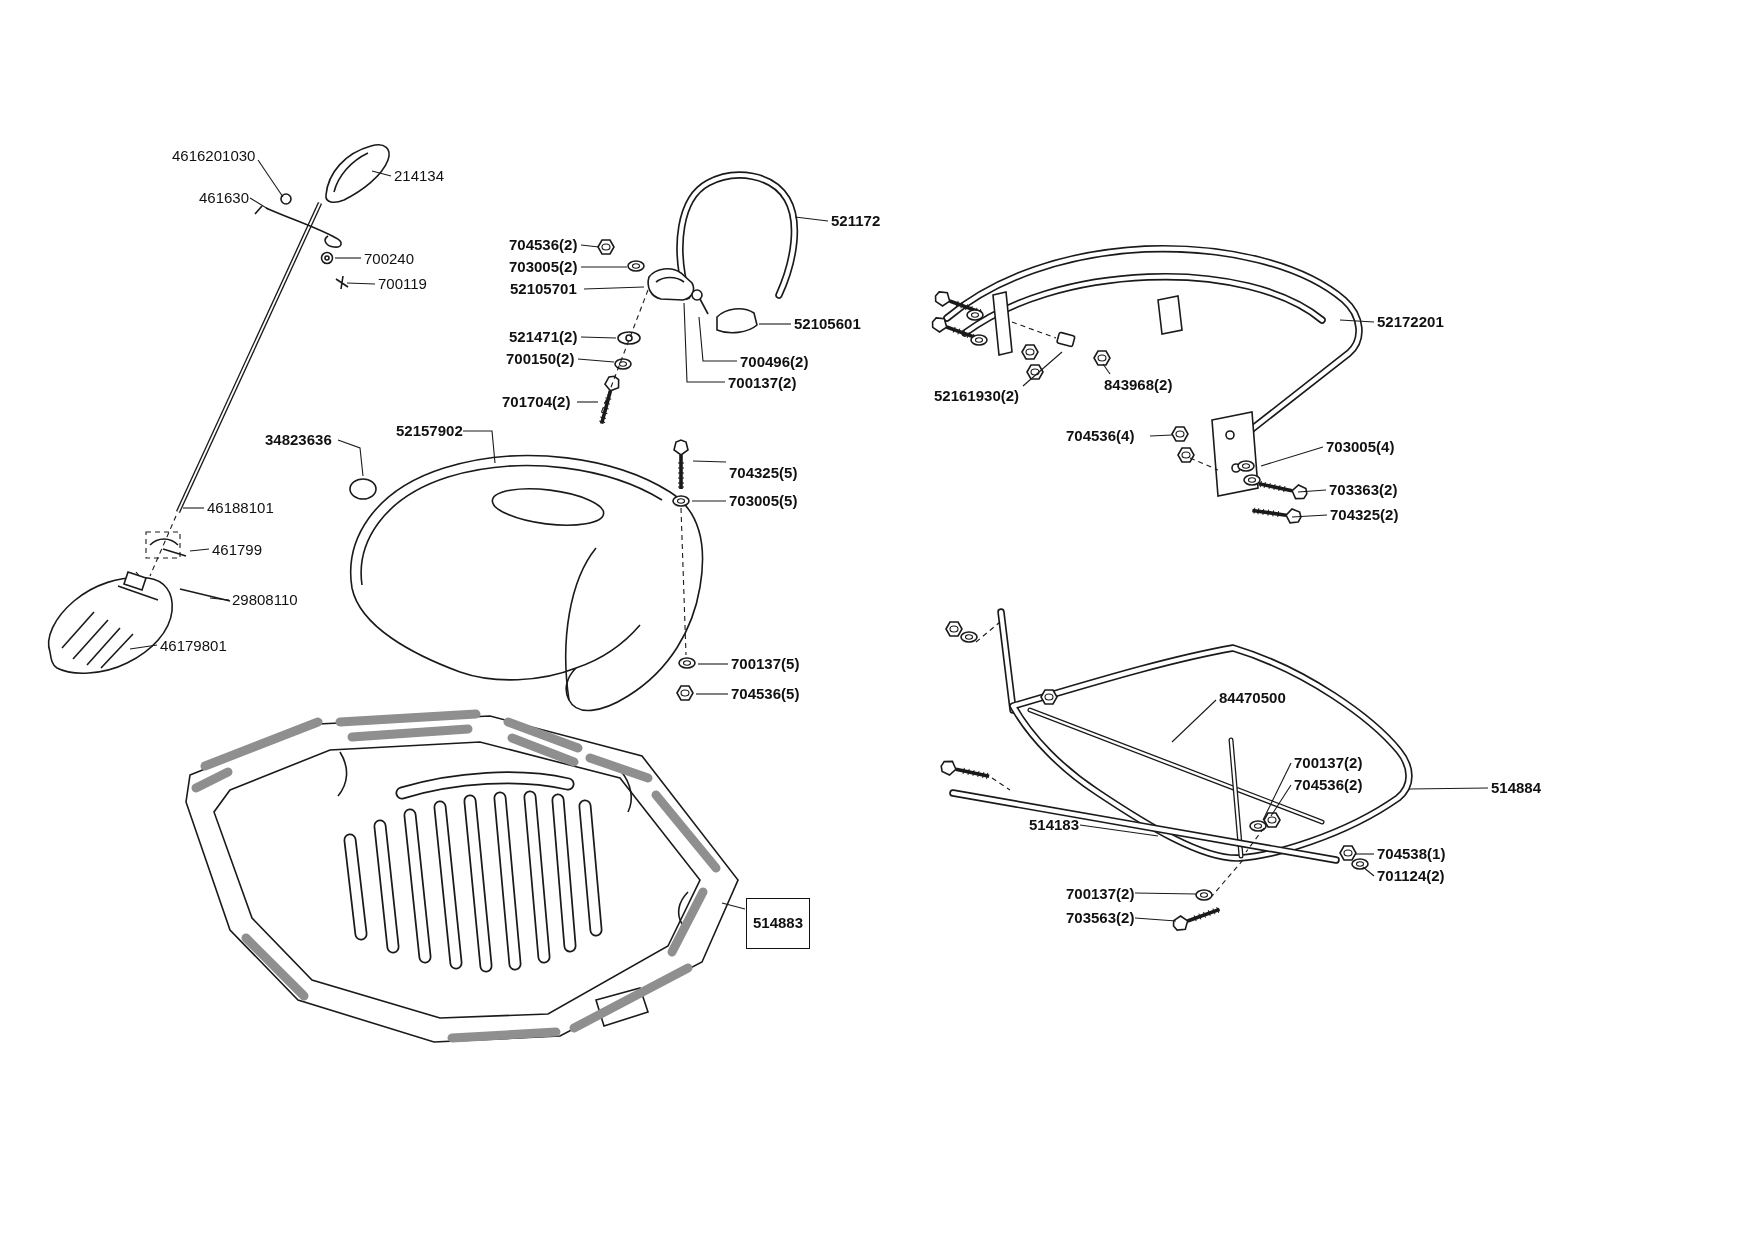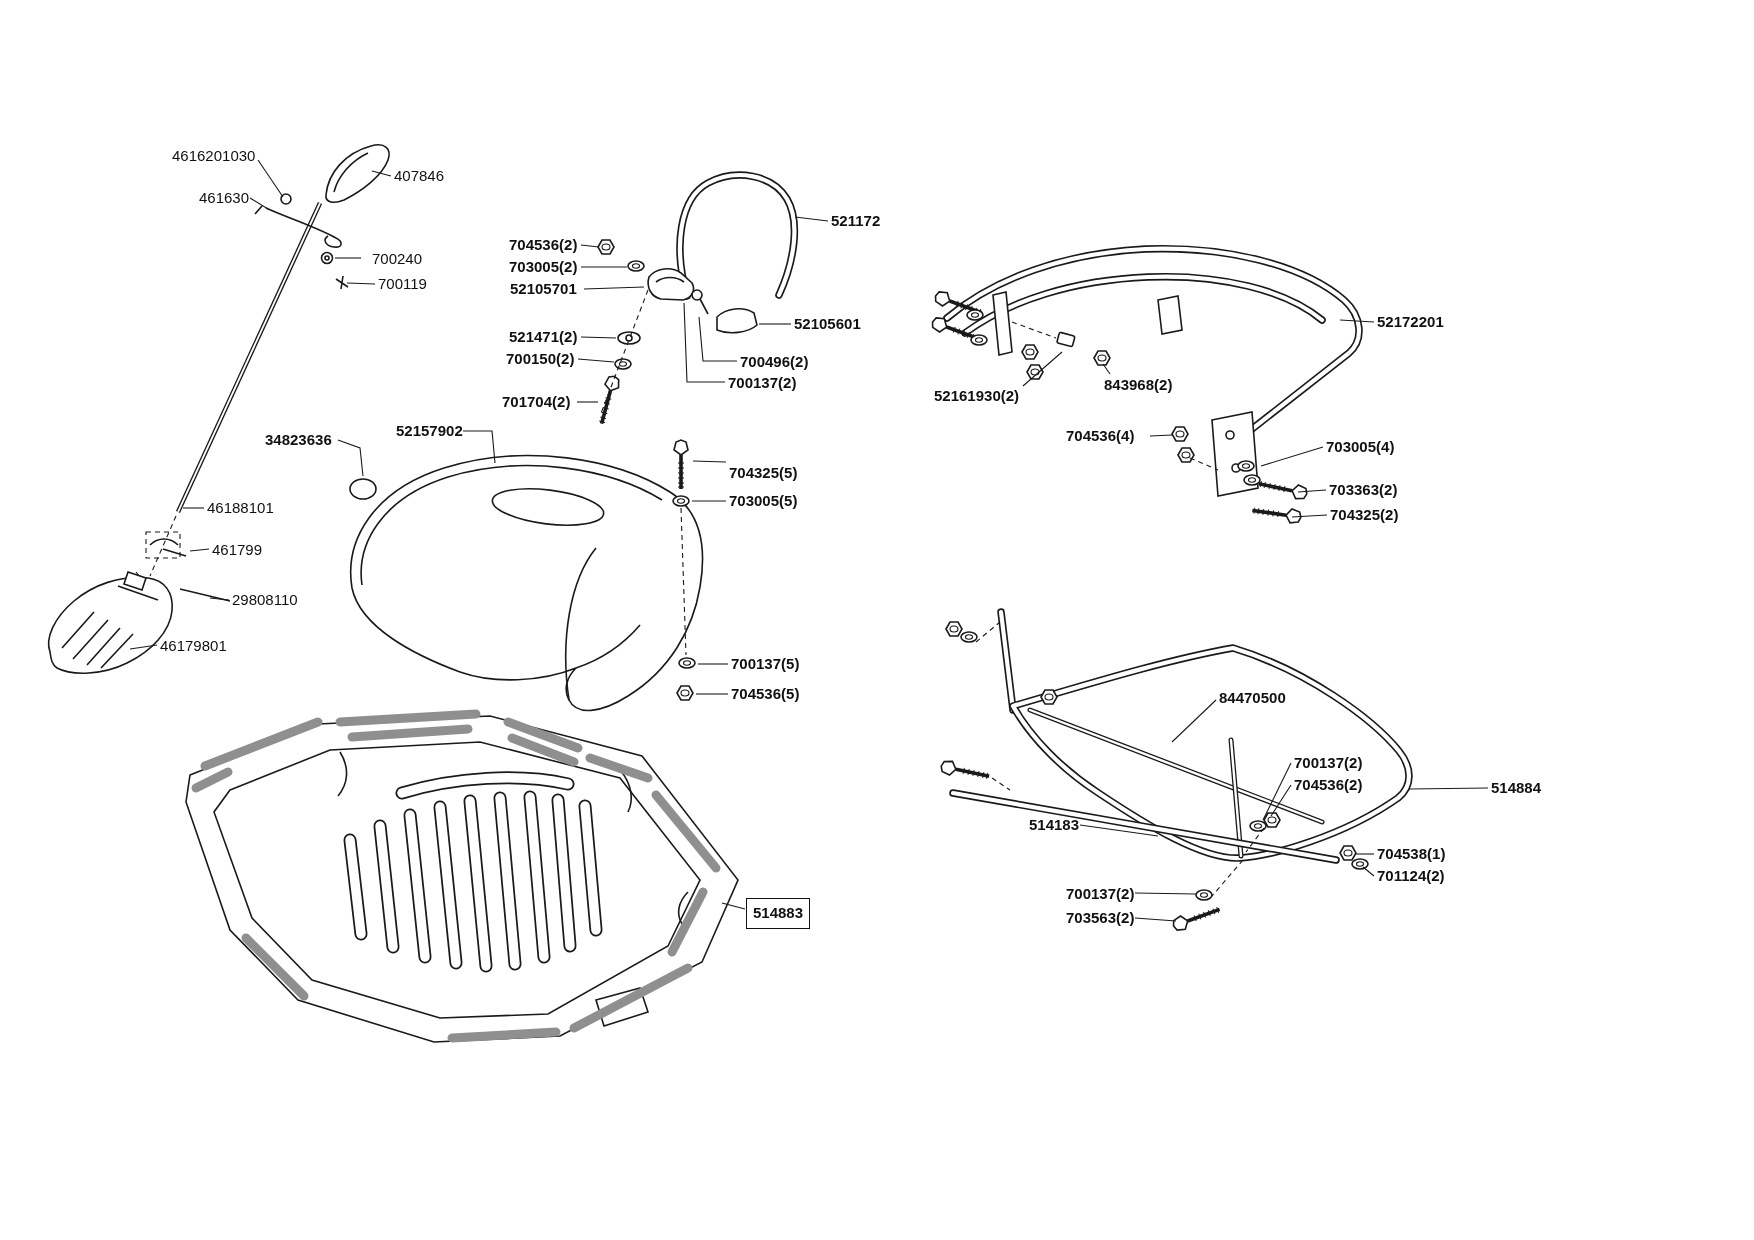--- a/index.html
+++ b/index.html
@@ -1,21 +1,21 @@
 <!DOCTYPE html>
 <html><head>
 <meta charset="utf-8">
 <style>
   html,body{margin:0;padding:0;background:#ffffff;}
   #canvas{position:relative;width:1754px;height:1240px;background:#fff;
           font-family:"Liberation Sans",sans-serif;overflow:hidden;}
   #art{position:absolute;left:0;top:0;width:1754px;height:1240px;}
   .lbl{position:absolute;font-size:15px;color:#111;white-space:nowrap;line-height:1.1;}
   .lbl.b{font-weight:700;}
-  .lbl.boxed{border:1.6px solid #111;padding:6px 6px;background:#fff;}
+  .lbl.boxed{border:1.6px solid #111;padding:16px 6px;background:#fff;}
   
   .part{fill:#fff;stroke:#1a1a1a;stroke-width:1.6;}
   .ln{stroke:#1a1a1a;fill:none;stroke-width:1.6;}
   .t1{stroke:#1a1a1a;stroke-width:7.5;fill:none;stroke-linecap:round;stroke-linejoin:round;}
   .t2{stroke:#fff;stroke-width:4.2;fill:none;stroke-linecap:round;stroke-linejoin:round;}
   .s1{stroke:#1a1a1a;stroke-width:5;fill:none;stroke-linecap:round;}
   .s2{stroke:#fff;stroke-width:2.4;fill:none;stroke-linecap:round;}
   .callout{stroke:#1a1a1a;stroke-width:1.1;fill:none;}
   .dash{stroke:#1a1a1a;stroke-width:1.1;stroke-dasharray:5 4;fill:none;}
   .rail{stroke:#8f8f8f;stroke-width:9;stroke-linecap:round;fill:none;}
@@ -236,22 +236,22 @@
     <path class="callout" d="M1080,825 L1158,836"></path>
     <path class="callout" d="M1374,854 L1356,854"></path>
     <path class="callout" d="M1374,876 L1363,867"></path>
     <path class="callout" d="M1135,893 L1196,894"></path>
     <path class="callout" d="M1135,918 L1176,921"></path>
   </g>
 </svg>
 
 <div class="lbl" style="left:172px;top:148px">4616201030</div>
 <div class="lbl" style="left:199px;top:190px">461630</div>
-<div class="lbl" style="left:394px;top:168px">407846</div>
-<div class="lbl" style="left:372px;top:251px">700240</div>
+<div class="lbl" style="left:394px;top:168px">214134</div>
+<div class="lbl" style="left:364px;top:251px">700240</div>
 <div class="lbl" style="left:378px;top:276px">700119</div>
 <div class="lbl" style="left:207px;top:500px">46188101</div>
 <div class="lbl" style="left:212px;top:542px">461799</div>
 <div class="lbl" style="left:232px;top:592px">29808110</div>
 <div class="lbl" style="left:160px;top:638px">46179801</div>
 <div class="lbl b" style="left:509px;top:237px">704536(2)</div>
 <div class="lbl b" style="left:509px;top:259px">703005(2)</div>
 <div class="lbl b" style="left:510px;top:281px">52105701</div>
 <div class="lbl b" style="left:831px;top:213px">521172</div>
 <div class="lbl b" style="left:794px;top:316px">52105601</div>

